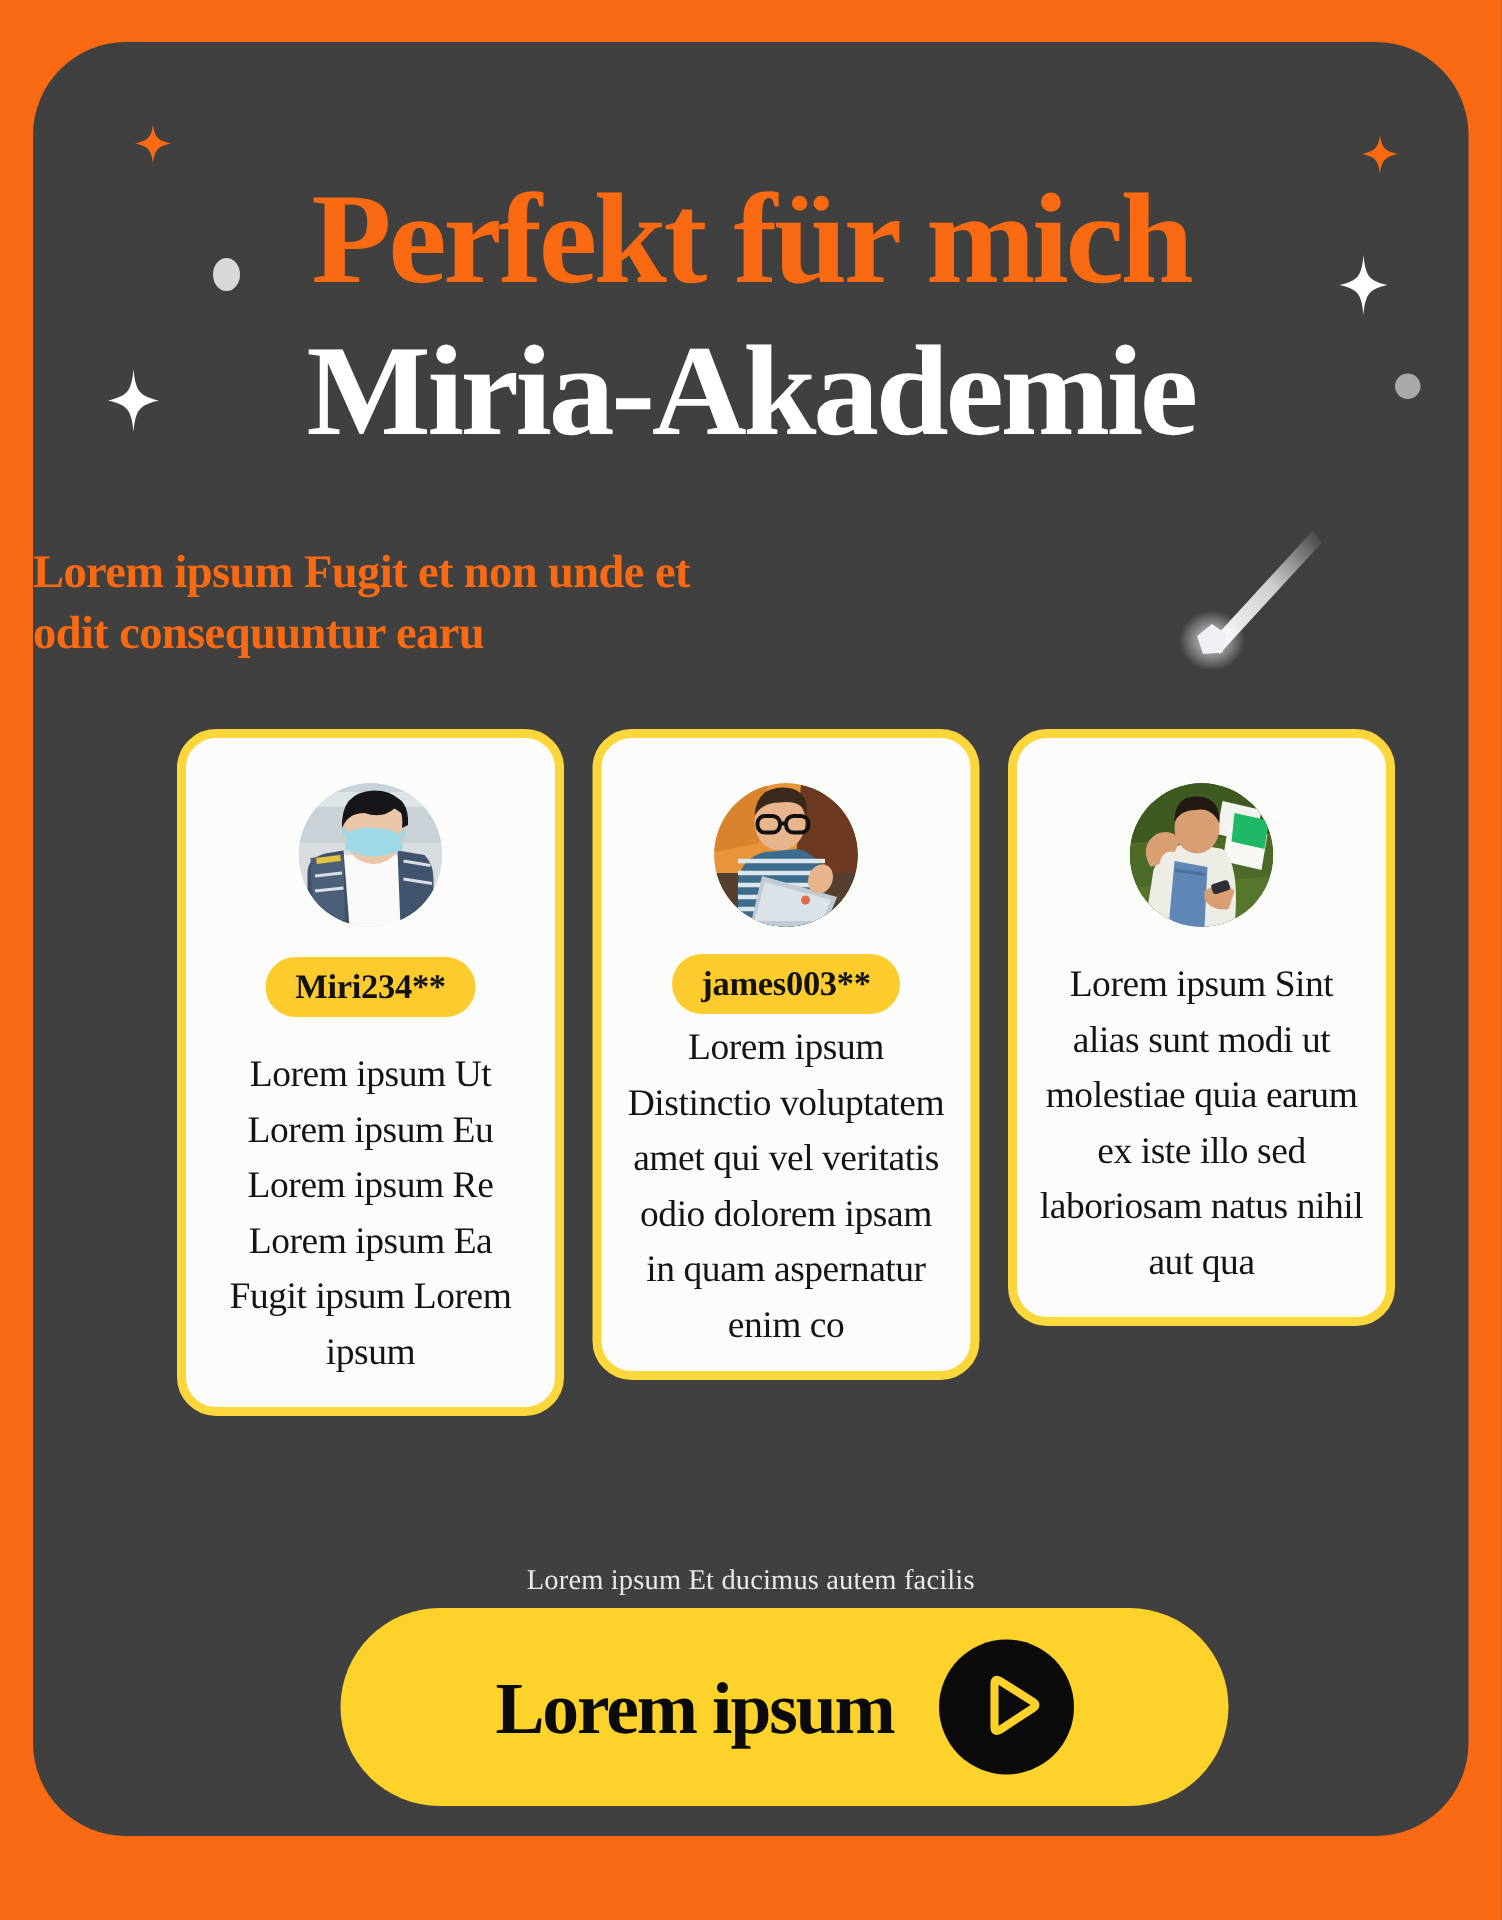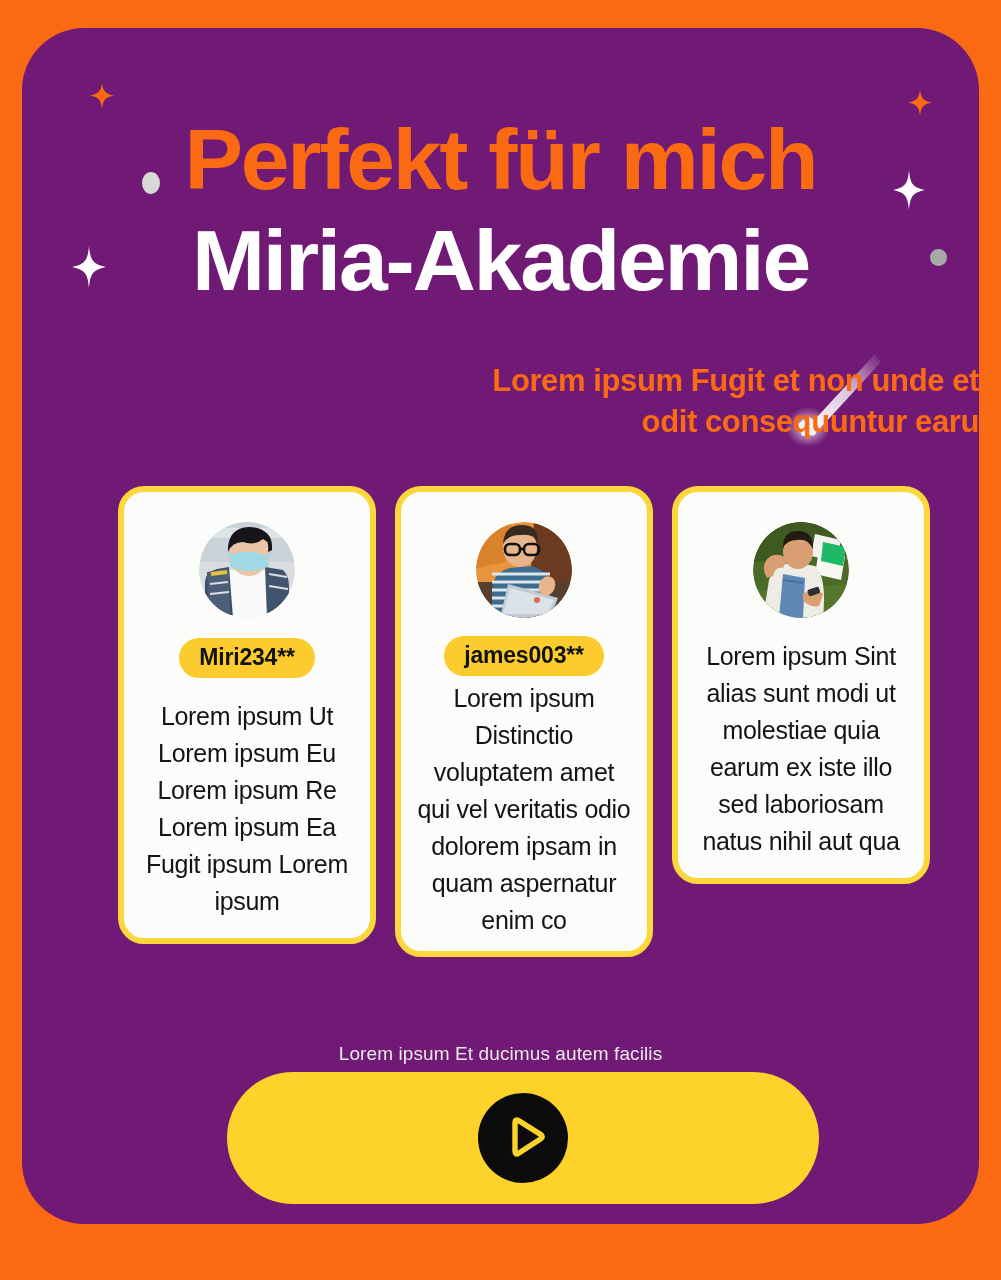--- a/index.html
+++ b/index.html
@@ -11,23 +11,24 @@
   }
   .poster {
     position:relative;
     width:1001px; height:1280px;
     background:#F96A12;
   }
   .panel {
     position:absolute;
     left:22px; top:28px;
     width:957px; height:1196px;
-    background:#701a75;
+    background:#404040;
     border-radius:62px;
     overflow:hidden;
+    font-family:Liberation Serif, serif;
   }
 
   
   .spark {
     position:absolute;
     pointer-events:none;
   }
   .spark svg { display:block; }
   .dot {
     position:absolute;
@@ -59,21 +60,21 @@
     line-height:1.04;
     margin-top:12px;
     white-space:nowrap;
     transform:scaleX(1.02);
   }
 
   
   .subtitle {
     position:absolute;
     left:0; right:0; top:333px;
-    text-align:right;
+    text-align:left;
     color:#F96A12;
     font-size:31px;
     font-weight:800;
     line-height:1.32;
     letter-spacing:-0.4px;
   }
   .subtitle span { display:block; }
 
   
   .cards {
@@ -326,20 +327,21 @@
           </svg>
         </div>
         <div class="quote">Lorem ipsum Sint alias sunt modi ut molestiae quia earum ex iste illo sed laboriosam natus nihil aut qua</div>
       </div>
 
     </div>
 
     <div class="caption">Lorem ipsum Et ducimus autem facilis</div>
 
     <div class="cta">
+      <span class="cta-label">Lorem ipsum</span>
       <span class="cta-play">
         <svg width="56" height="56" viewBox="0 0 56 56">
           <path d="M20 12.5 Q20 8.5 23.6 10.6 L45.5 24.4 Q49 26.6 45.5 28.9 L23.6 43.2 Q20 45.4 20 41.3 Z" fill="none" stroke="#FCD22B" stroke-width="5.4" stroke-linejoin="round"></path>
         </svg>
       </span>
     </div>
 
   </div>
 </div>
 

